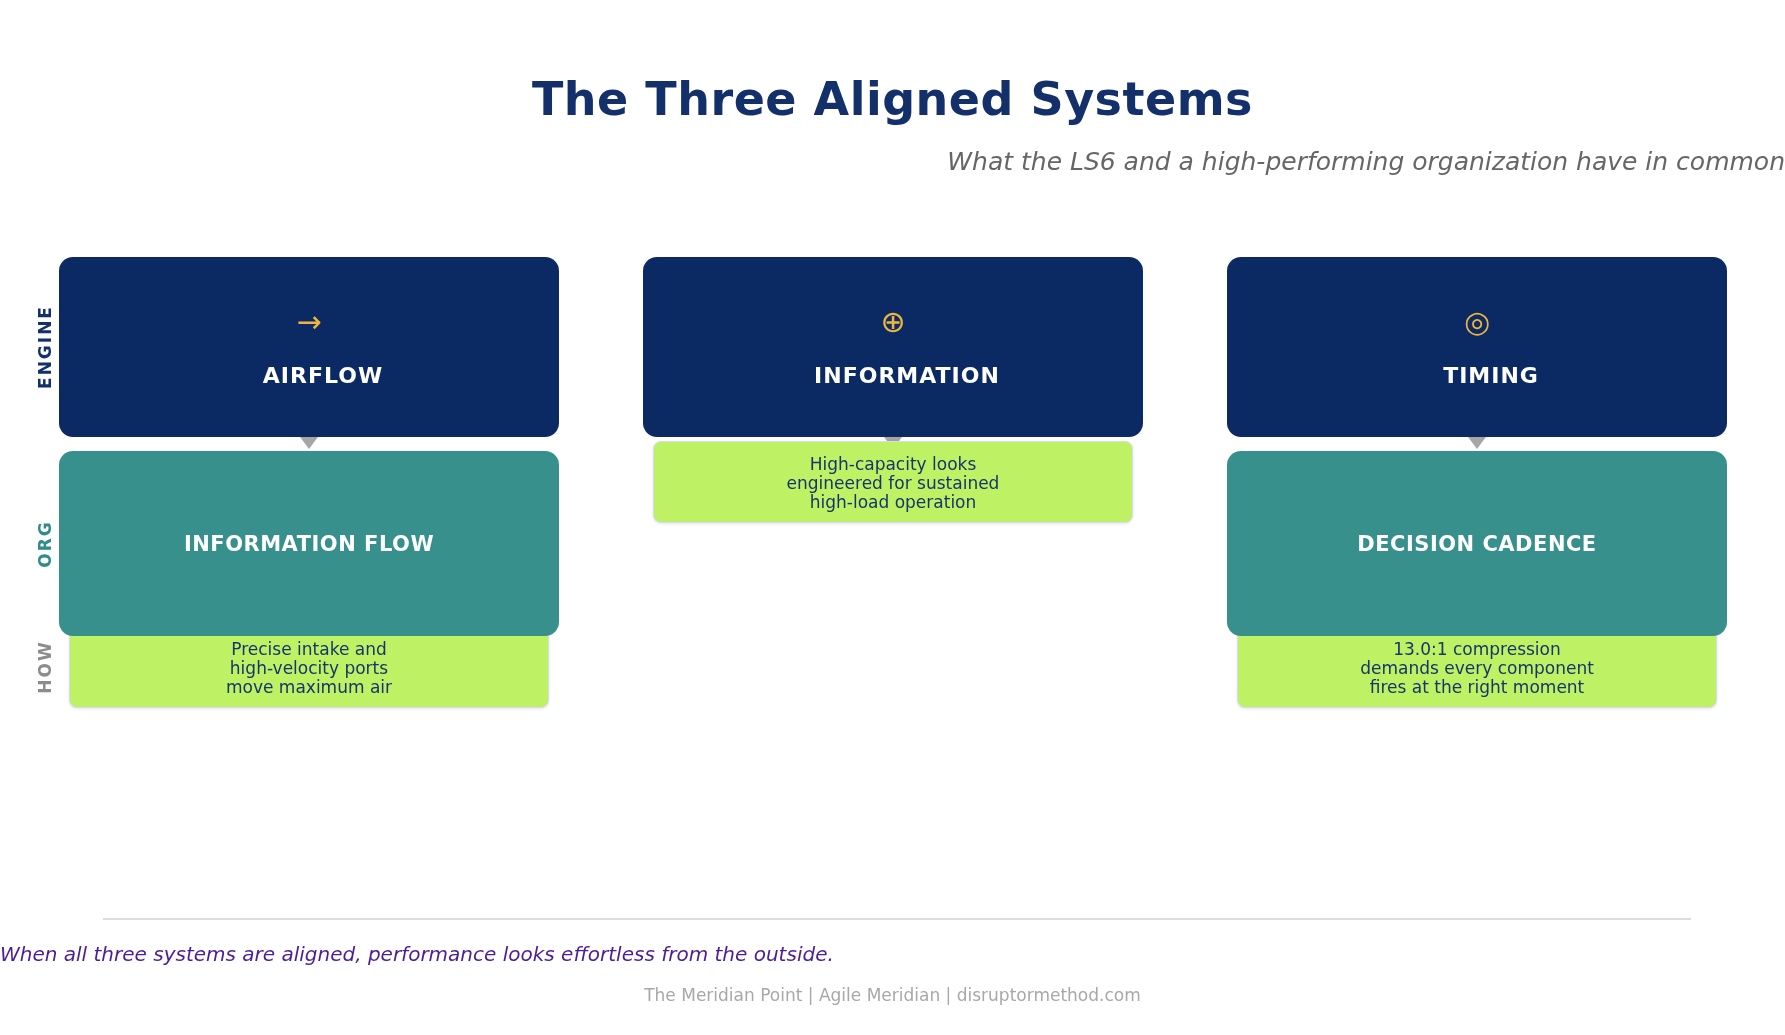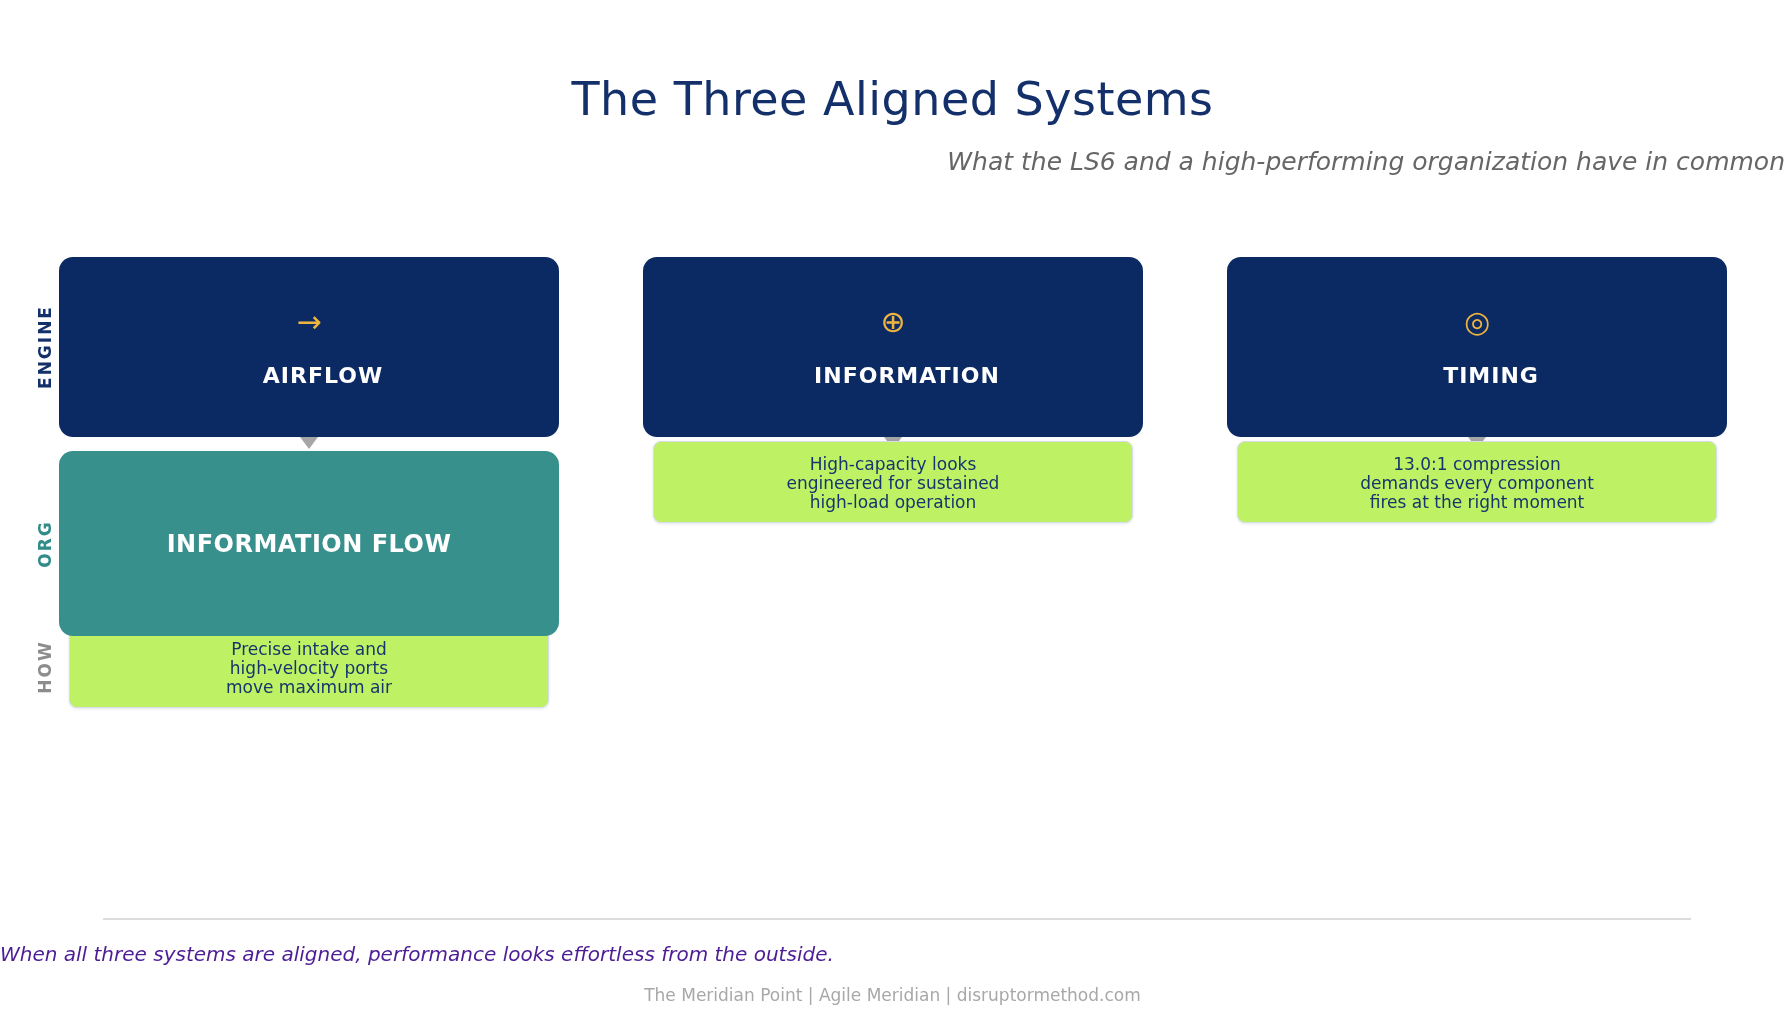--- a/index.html
+++ b/index.html
@@ -2,21 +2,21 @@
 <html><head>
 <meta charset="utf-8">
 <style>
   html,body{margin:0;padding:0;background:#fff;}
   .canvas{
     position:relative;width:1785px;height:1035px;background:#ffffff;overflow:hidden;
     font-family:"DejaVu Sans",sans-serif;
   }
   .page-title{
     position:absolute;top:76px;left:0;width:100%;text-align:center;
-    font-size:46px;font-weight:normal;color:#14306b;line-height:1;letter-spacing:.5px;
+    font-size:46px;font-weight:bold;color:#14306b;line-height:1;letter-spacing:.5px;
   }
   .page-subtitle{
     position:absolute;top:149px;left:0;width:100%;text-align:right;
     font-size:25px;font-style:italic;color:#666;line-height:1;
   }
   .grid{
     position:absolute;top:257px;left:59px;width:1668px;
     display:grid;grid-template-columns:repeat(3,1fr);column-gap:84px;
   }
   .col{display:flex;flex-direction:column;}
@@ -34,21 +34,21 @@
   .connector .tri{
     position:absolute;left:50%;top:0;transform:translateX(-50%);
     width:0;height:0;border-left:9px solid transparent;border-right:9px solid transparent;
     border-top:12px solid #a6a6a6;
   }
   .org-card{
     height:185px;background:#38908d;border-radius:14px;position:relative;z-index:2;
     display:flex;align-items:center;justify-content:center;
   }
   .org-label{
-    color:#ffffff;font-size:24px;font-weight:bold;letter-spacing:.5px;text-align:center;
+    color:#ffffff;font-size:21px;font-weight:bold;letter-spacing:.5px;text-align:center;
   }
   .how-card{
     margin:-10px 10px 0 10px;height:80px;background:#bef264;border:1px solid #d7dce8;
     border-radius:8px;position:relative;z-index:1;box-shadow:0 1px 3px rgba(40,60,100,.12);
     display:flex;align-items:center;justify-content:center;
   }
   .how-text{
     color:#16356d;font-size:17px;line-height:19px;text-align:center;white-space:pre-line;
     padding-top:2px;
   }
@@ -119,20 +119,23 @@
     </div>
 
     <div class="col">
       <div class="engine-card">
         <div class="engine-icon">◎</div>
         <div class="engine-label">TIMING</div>
       </div>
       <div class="connector">
         <div class="tri"></div>
       </div>
+      <div class="org-card">
+        <div class="org-label">DECISION CADENCE</div>
+      </div>
       <div class="how-card">
         <div class="how-text">13.0:1 compression
 demands every component
 fires at the right moment</div>
       </div>
     </div>
 
   </div>
 
   <div class="divider"></div>

